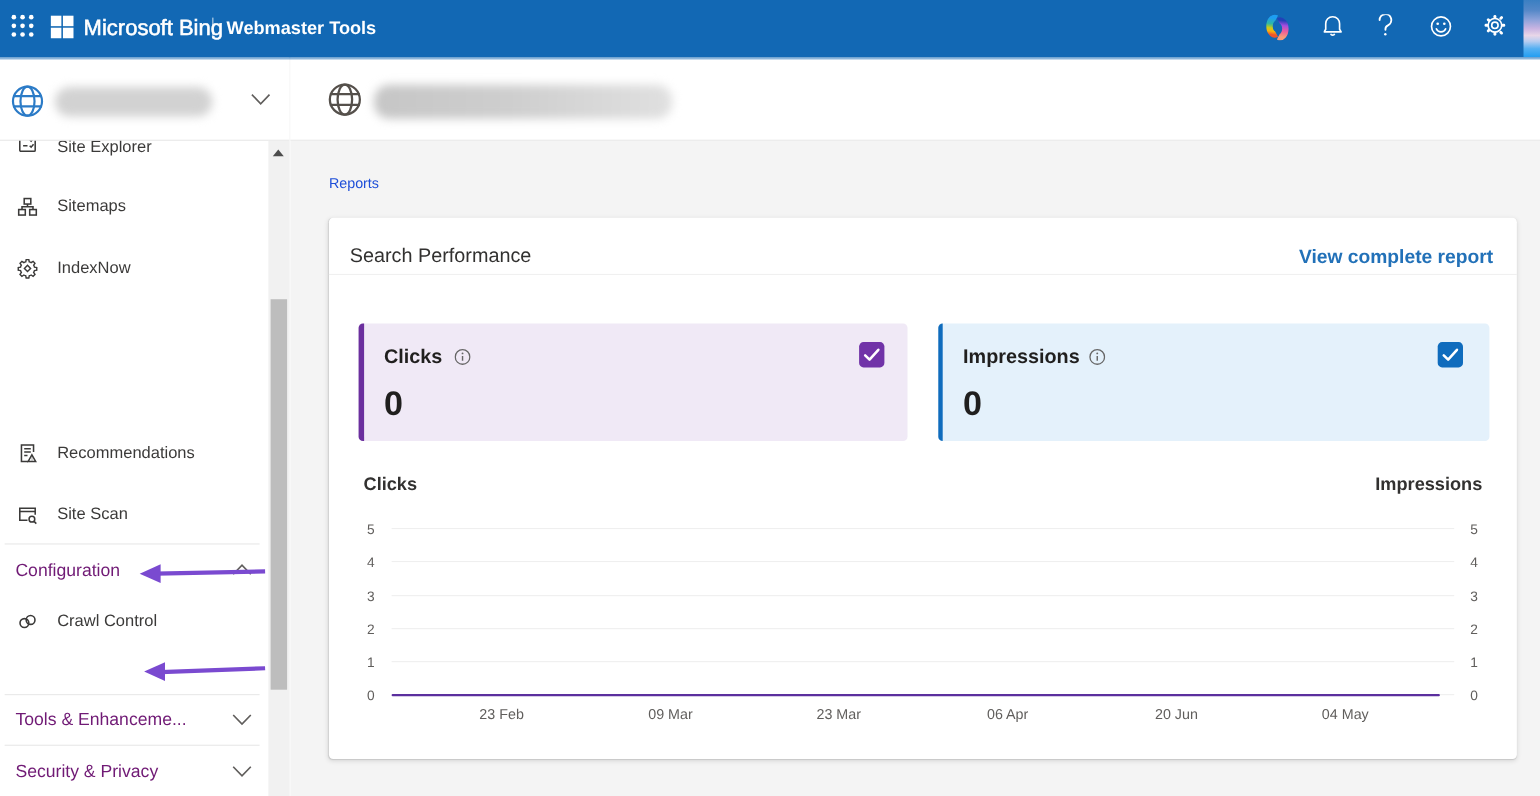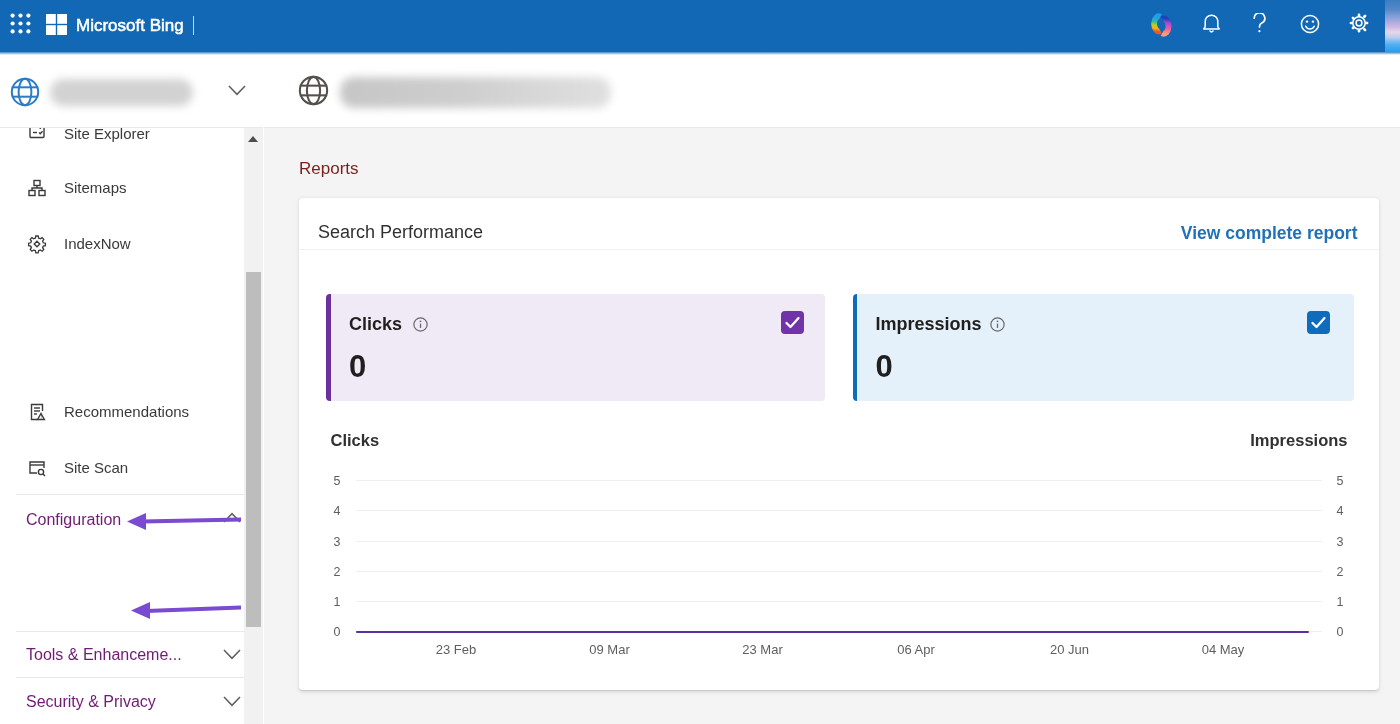--- a/index.html
+++ b/index.html
@@ -3,48 +3,48 @@
 <meta charset="utf-8">
 <style>
 * { margin:0; padding:0; box-sizing:border-box; }
 html,body { width:1400px; height:724px; overflow:hidden; font-family:"Liberation Sans", sans-serif; }
 body { position:relative; background:#fff; }
 .abs { position:absolute; }
 
 
 #header { position:absolute; left:0; top:0; width:1400px; height:52px; background:#1268b4; }
 #headerfade { position:absolute; left:0; top:52px; width:1400px; height:3px; background:linear-gradient(180deg, rgba(18,104,180,.8), rgba(18,104,180,0)); z-index:5; }
-#header .brand { position:absolute; left:76px; top:0; height:52px; line-height:52px; color:#fff; font-size:17px; font-weight:400; -webkit-text-stroke:0.5px #fff; }
+#header .brand { position:absolute; left:76px; top:0; height:52px; line-height:52px; color:#fff; font-size:20px; font-weight:400; -webkit-text-stroke:0.5px #fff; }
 #header .brand2 { position:absolute; left:206px; top:0; height:52px; line-height:52px; color:#fff; font-size:16.5px; font-weight:700; }
 #header .hsep { position:absolute; left:193px; top:16px; width:1px; height:19px; background:rgba(255,255,255,.75); }
 #avatarstrip { position:absolute; right:0; top:0; width:15px; height:52px;
   background:linear-gradient(180deg,#3a7fc2 0%,#5588c8 18%,#8fa3da 35%,#c9b4e2 50%,#e8d6e8 62%,#b9cdf0 72%,#55b0f2 85%,#219ef2 100%); }
 
 
 #sidebar { position:absolute; left:0; top:52px; width:263px; height:672px; background:#fff; border-right:1px solid #e0e0e0; }
 #siterow { position:absolute; left:0; top:0; width:263px; height:76px; border-bottom:1px solid #e8e8e8; background:#fff; }
 .blurpill { position:absolute; border-radius:14px; background:#d2d2d2; filter:blur(4.5px); }
-#sidemenu { position:absolute; left:16px; top:76px; width:232px; height:596px; overflow:hidden; }
+#sidemenu { position:absolute; left:4px; top:76px; width:232px; height:596px; overflow:hidden; }
 .mi { position:absolute; left:0; width:244px; height:24px; }
 .mi .ic { position:absolute; left:11px; top:2px; }
 .mi .lb { position:absolute; left:48px; top:0; font-size:15px; line-height:24px; color:#3b3a39; white-space:nowrap; }
 .sect { position:absolute; left:10px; font-size:16px; line-height:24px; color:#701a75; white-space:nowrap; }
 .sep { position:absolute; left:0; width:244px; height:1px; background:#e8e8e8; }
 
 #sbtrack { position:absolute; left:244px; top:76px; width:19px; height:596px; background:#f1f1f1; }
 #sbthumb { position:absolute; left:2px; top:144px; width:15px; height:355px; background:#bdbdbd; }
 #sbup { position:absolute; left:4px; top:8px; width:0; height:0; border-left:5.5px solid transparent; border-right:5.5px solid transparent; border-bottom:6px solid #4d4d4d; }
 
 
 .parrow { position:absolute; }
 
 
 #main { position:absolute; left:264px; top:52px; width:1136px; height:672px; background:#f4f4f4; }
 #mainsiterow { position:absolute; left:0; top:0; width:1136px; height:76px; background:#fff; border-bottom:1px solid #e8e8e8; }
-#reports { position:absolute; left:35px; top:107px; font-size:17px; color:#7f1d1d; }
+#reports { position:absolute; left:35px; top:107px; font-size:13px; color:#1d4ed8; }
 #card { position:absolute; left:34.5px; top:146px; width:1080px; height:492px; background:#fff; border-radius:4px; box-shadow:0 0.3px 0.9px rgba(0,0,0,.1), 0 1.8px 4.4px rgba(0,0,0,.12); }
 #cardhead { position:absolute; left:0; top:0; width:1080px; height:52px; border-bottom:1px solid #f0f0f0; }
 #cardhead .t { position:absolute; left:19.5px; top:24px; font-size:18px; color:#323130; }
 #cardhead .lnk { position:absolute; right:21px; top:25px; font-size:17.5px; font-weight:700; color:#2271b8; }
 .tile { position:absolute; top:96px; height:107px; border-radius:4px; }
 .tile .bar { position:absolute; left:0; top:0; width:4.5px; height:107px; border-radius:4px 0 0 4px; }
 .tile .tt { position:absolute; left:23px; top:22px; font-size:18px; font-weight:700; color:#201f1e; line-height:16px; }
 .tile .val { position:absolute; left:23px; top:55px; font-size:31px; font-weight:600; color:#201f1e; line-height:35px; }
 .cb { position:absolute; top:17px; width:23px; height:23px; border-radius:4px; }
 .info { position:absolute; top:23px; width:15px; height:15px; }
@@ -81,20 +81,21 @@
   <svg class="abs" style="left:46px;top:14px" width="21" height="21" viewBox="0 0 21 21">
     <g fill="#fff">
       <rect x="0" y="0" width="9.8" height="9.8"></rect>
         <rect x="11.2" y="0" width="9.8" height="9.8"></rect>
       <rect x="0" y="11.2" width="9.8" height="9.8"></rect>
         <rect x="11.2" y="11.2" width="9.8" height="9.8"></rect>
     </g>
   </svg>
   <div class="brand">Microsoft Bing</div>
   <div class="hsep"></div>
+  <div class="brand2">Webmaster Tools</div>
 
   <svg class="abs" style="left:1149px;top:13px" width="24" height="24" viewBox="0 0 23 23">
     <defs>
       <linearGradient id="cg1" x1="0.3" y1="0" x2="0.25" y2="1">
         <stop offset="0" stop-color="#1d9df2"></stop>
           <stop offset="0.35" stop-color="#2fb8a4"></stop>
         <stop offset="0.6" stop-color="#c8cc1a"></stop>
           <stop offset="0.8" stop-color="#f7b211"></stop>
         <stop offset="1" stop-color="#f0542c"></stop>
       </linearGradient>
@@ -224,20 +225,29 @@
         </svg>
       <div class="lb">Recommendations</div>
     </div>
 
     <div class="sep" style="top:366px"></div>
     <div class="sect" style="top:380px">Configuration</div>
     <svg class="abs" style="left:207px;top:384px" width="18" height="11" viewBox="0 0 18 11">
       <polyline points="1,10 9,1.7 17,10" fill="none" stroke="#605e5c" stroke-width="1.5"></polyline>
     </svg>
 
+    <div class="mi" style="top:425px">
+      <svg class="ic" width="20" height="20" viewBox="0 0 20 20">
+          <g fill="none" stroke="#3b3a39" stroke-width="1.45">
+            <circle cx="7.2" cy="11.4" r="4"></circle>
+            <circle cx="12.8" cy="8.6" r="4"></circle>
+          </g>
+        </svg>
+      <div class="lb">Crawl Control</div>
+    </div>
 
 
     <div class="sep" style="top:503px"></div>
     <div class="sect" style="top:515px">Tools &amp; Enhanceme...</div>
     <svg class="abs" style="left:207px;top:521px" width="18" height="11" viewBox="0 0 18 11">
       <polyline points="1,1 9,9.3 17,1" fill="none" stroke="#605e5c" stroke-width="1.5"></polyline>
     </svg>
     <div class="sep" style="top:549px"></div>
     <div class="sect" style="top:562px">Security &amp; Privacy</div>
     <svg class="abs" style="left:207px;top:568px" width="18" height="11" viewBox="0 0 18 11">

